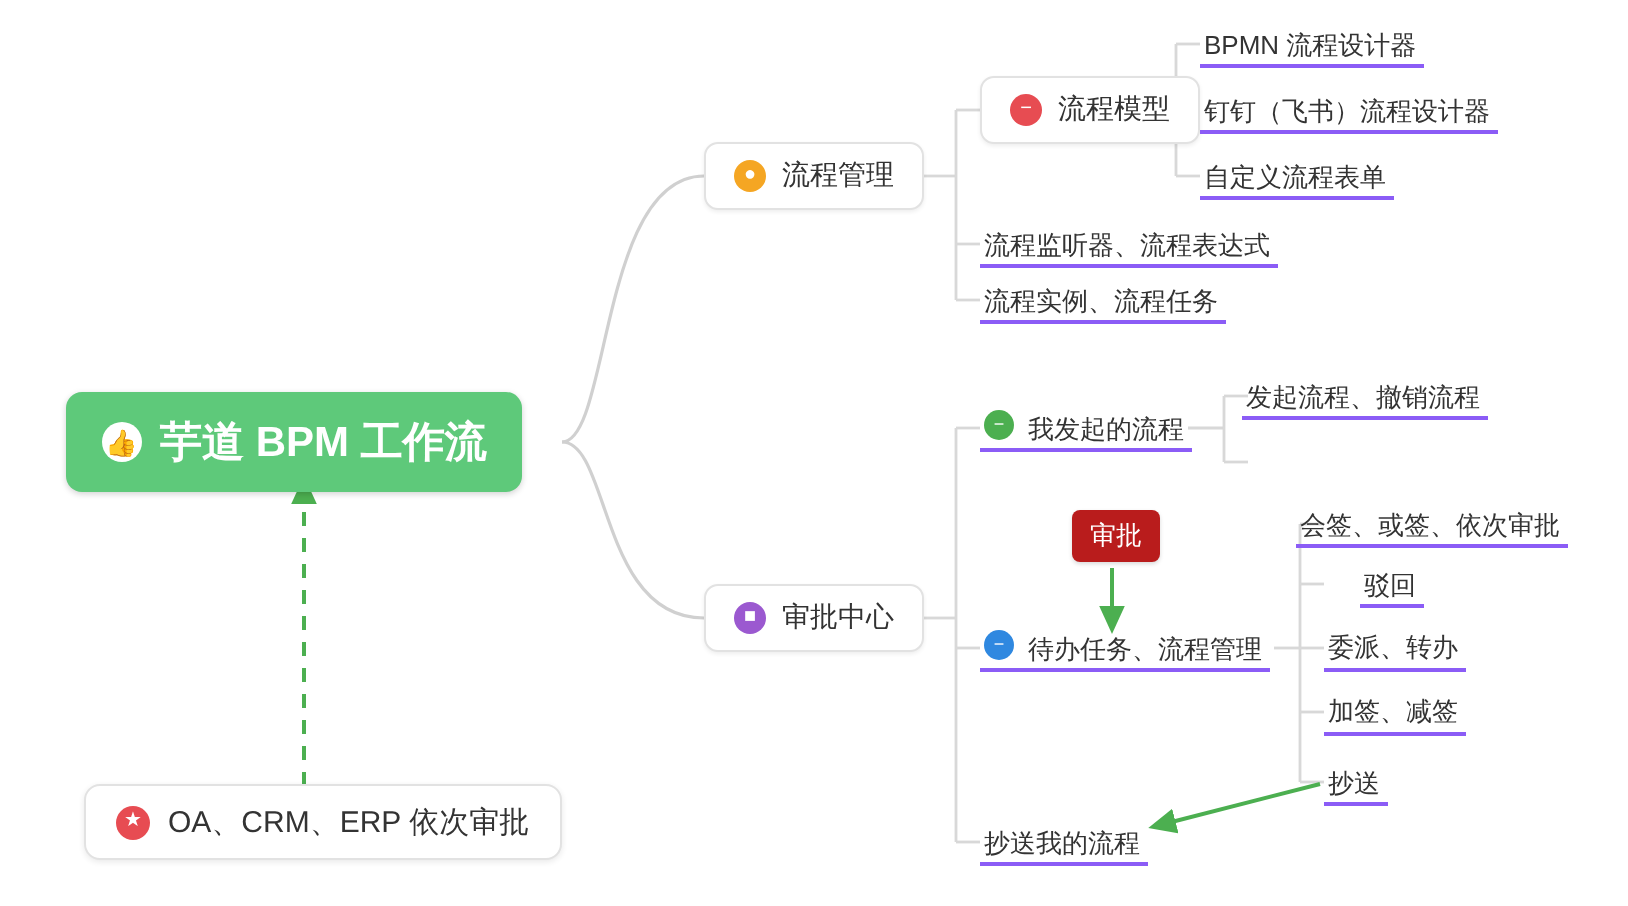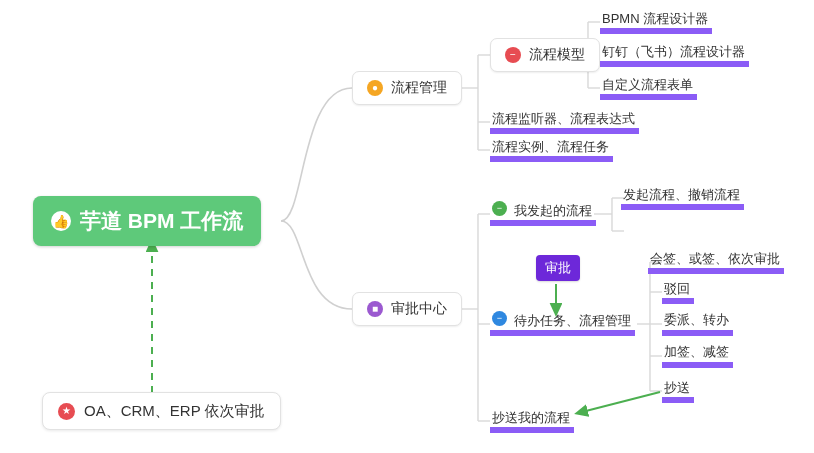--- a/index.html
+++ b/index.html
@@ -60,39 +60,39 @@
     color:#fff;font-size:10px;line-height:1;
   }
   .ico.orange{background:#f5a623;}
   .ico.purple{background:#9b59d0;}
   .ico.red{background:#e74c52;}
   .ico.green{background:#4caf50;}
   .ico.blue{background:#2f88e0;}
 
   
   .leaf{
-    border-bottom:6px solid #8b5cf6;
+    border-bottom:2px solid #8b5cf6;
     font-size:13px;
     color:#333;
     height:26px;
     padding:0 4px 0 2px;
     gap:7px;
     align-items:flex-end;
     padding-bottom:3px;
   }
   .leaf .ico{
     width:15px;height:15px;border-radius:50%;
     display:flex;align-items:center;justify-content:center;
     color:#fff;font-size:9px;line-height:1;margin-bottom:1px;
   }
   .leaf .txt{line-height:1;}
 
   
   .tag-green{
-    background:#6d28d9;
+    background:#b91c1c;
     color:#fff;
     border-radius:4px;
     font-size:13px;
     height:26px;
     padding:12px 9px;
     justify-content:center;
     box-shadow:0 1px 2px rgba(0,0,0,.15);
   }
 
   
@@ -217,21 +217,21 @@
   </div>
 
   <div class="node leaf" style="left:490px;top:310px;">
     <span class="ico blue">−</span>
     <span class="txt">待办任务、流程管理</span>
   </div>
 
   <div class="node leaf" style="left:648px;top:248px;">
     <span class="txt">会签、或签、依次审批</span>
   </div>
-  <div class="node leaf" style="left:662px;top:278px;justify-content:flex-end;">
+  <div class="node leaf" style="left:680px;top:278px;justify-content:flex-end;">
     <span class="txt">驳回</span>
   </div>
   <div class="node leaf" style="left:662px;top:310px;font-family:Liberation Mono, monospace;">
     <span class="txt">委派、转办</span>
   </div>
   <div class="node leaf" style="left:662px;top:342px;font-family:Liberation Mono, monospace;">
     <span class="txt">加签、减签</span>
   </div>
   <div class="node leaf" style="left:662px;top:377px;">
     <span class="txt">抄送</span>

